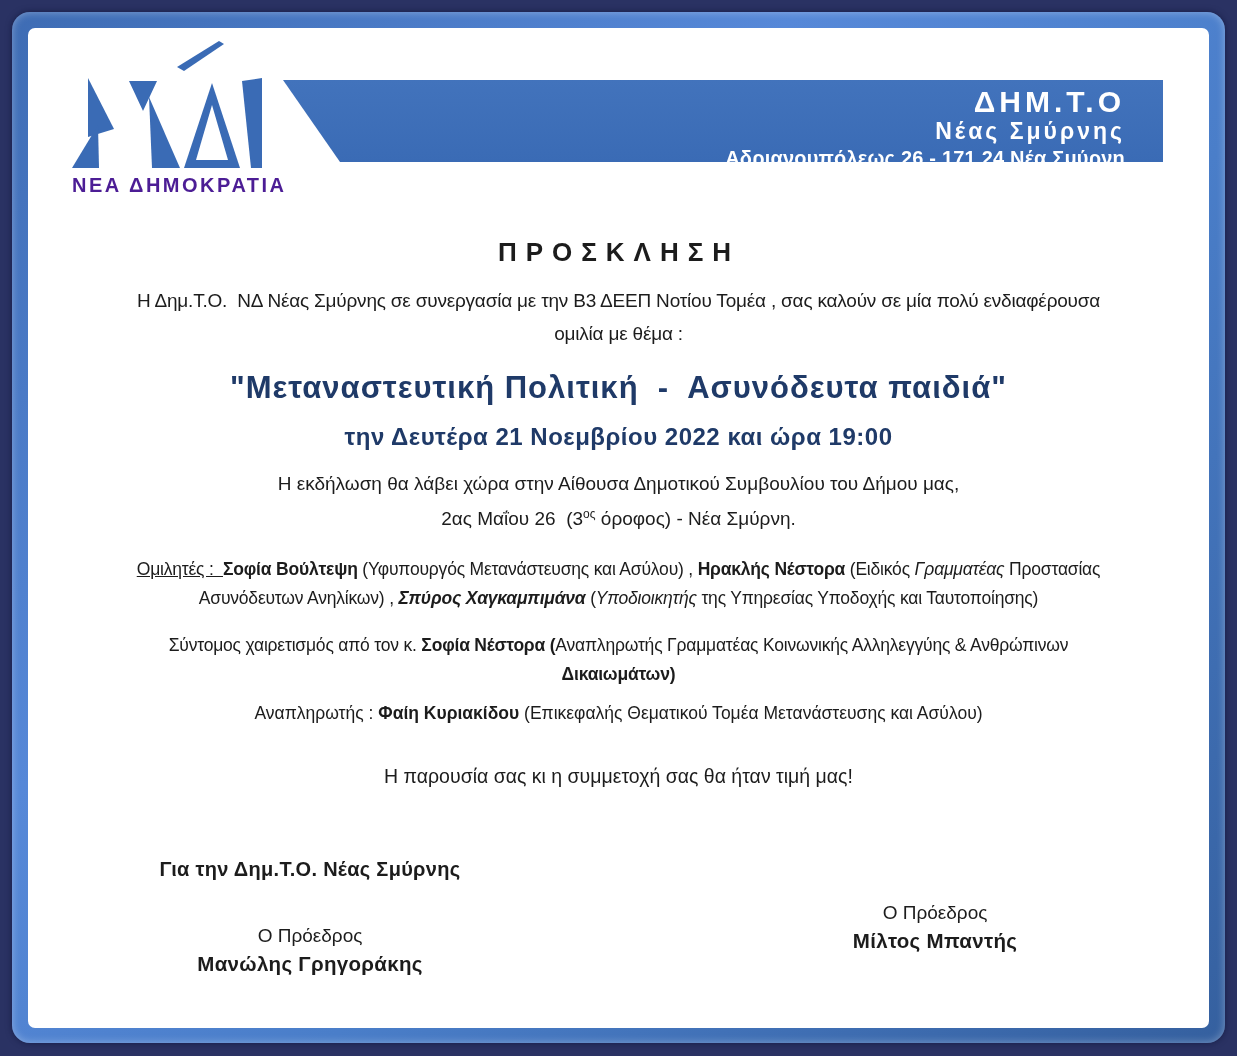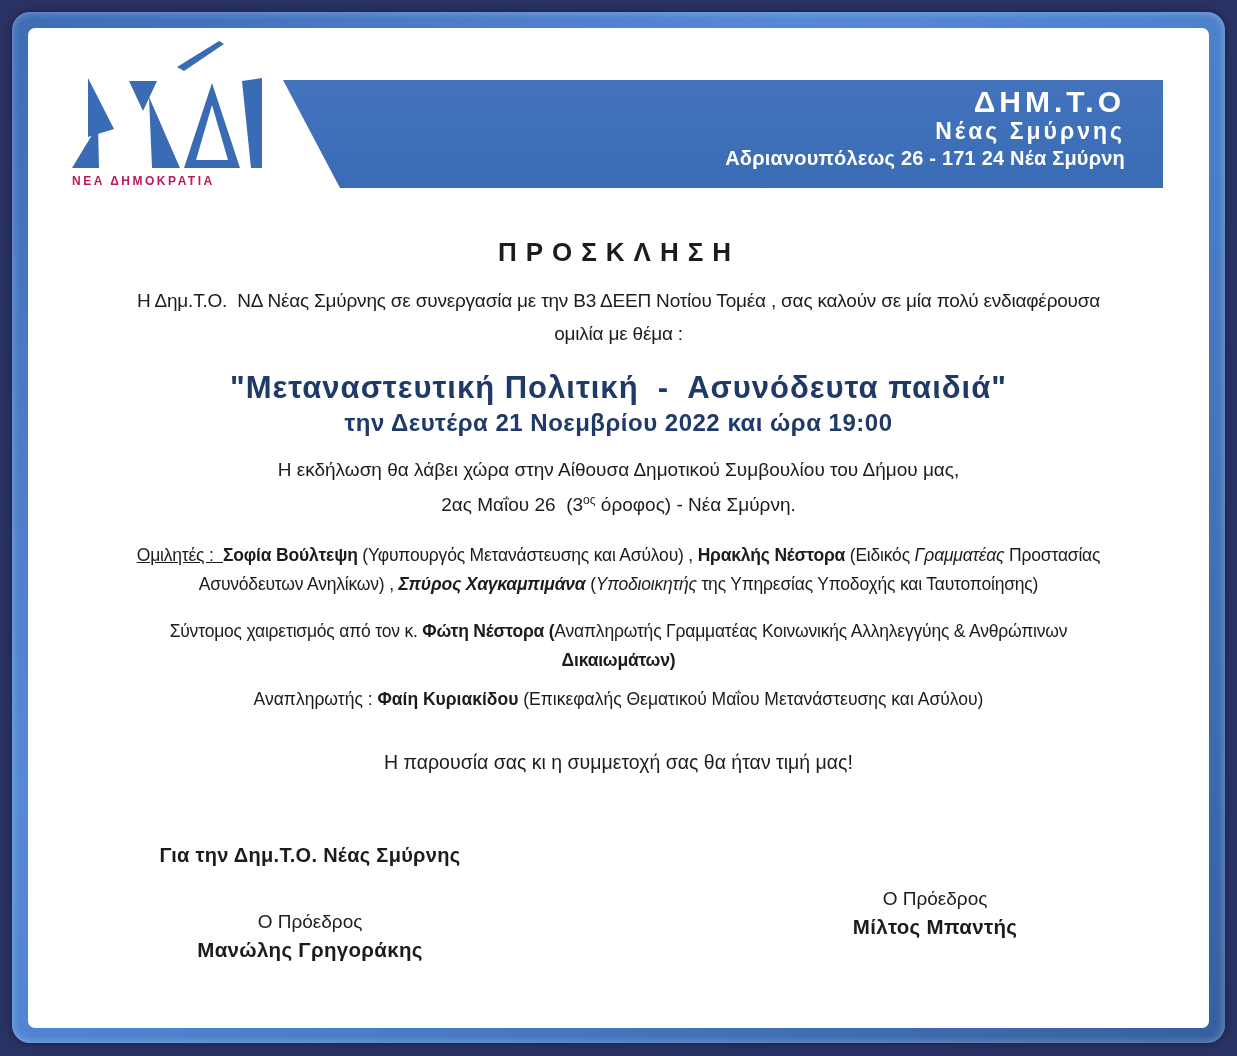--- a/index.html
+++ b/index.html
@@ -17,44 +17,44 @@
   }
   .page{
     position:absolute;left:28px;top:28px;right:28px;bottom:28px;
     background:#ffffff;border-radius:7px;
     color:#1c1c1c;
   }
   .header{position:relative;height:174px;}
   .logo{position:absolute;left:44px;top:13px;width:230px;text-align:left;}
   .logo svg{display:block;}
   .logo-word{
-    margin-top:3px;color:#be185d;font-weight:bold;font-size:12px;
+    margin-top:3px;color:#4c1d95;font-weight:bold;font-size:20px;
     letter-spacing:2.5px;white-space:nowrap;
   }
   .banner{
-    position:absolute;top:52px;right:46px;width:880px;height:108px;
+    position:absolute;top:52px;right:46px;width:880px;height:82px;
     background:linear-gradient(180deg,#4273bc,#3a6bb5);
     clip-path:polygon(0 0,100% 0,100% 100%,57px 100%);
     color:#ffffff;text-align:right;
     padding:6px 38px 0 0;box-sizing:border-box;
   }
   .banner-l1{font-size:30px;font-weight:bold;letter-spacing:4px;line-height:32px;}
   .banner-l2{font-size:23px;font-weight:bold;letter-spacing:3px;line-height:27px;}
   .banner-l3{font-size:20px;font-weight:bold;letter-spacing:0.2px;line-height:26px;}
   .cblock{text-align:center;white-space:pre-wrap;}
   .heading{
     margin-top:35px;font-size:26px;font-weight:bold;
     letter-spacing:9px;padding-left:1px;
   }
   .intro{margin-top:16px;font-size:19px;line-height:33px;letter-spacing:-0.2px;}
   .event-title{
     margin-top:20px;font-size:31px;font-weight:bold;color:#1f3a68;letter-spacing:1px;
   }
   .event-when{
-    margin-top:3px;font-size:24px;font-weight:bold;color:#1f3a68;letter-spacing:0.5px;
+    margin-top:17px;font-size:24px;font-weight:bold;color:#1f3a68;letter-spacing:0.5px;
   }
   .venue{margin-top:17px;font-size:19px;line-height:31px;}
   .venue sup{font-size:12px;}
   .speakers{margin:21px auto 0;font-size:17.5px;line-height:29px;max-width:1100px;letter-spacing:-0.2px;}
   .greeting{margin:18px auto 0;font-size:17.5px;line-height:29px;max-width:1080px;letter-spacing:-0.2px;}
   .coordinator{margin-top:14px;font-size:17.5px;}
   .closing{margin-top:41px;font-size:19.5px;}
   .sig-row{display:flex;margin-top:70px;}
   .sig-col{width:420px;text-align:center;}
   .sig-col.left{margin-left:72px;}
@@ -101,24 +101,24 @@
   <div class="cblock event-title">"Μεταναστευτική Πολιτική  -  Ασυνόδευτα παιδιά"</div>
 
   <div class="cblock event-when">την Δευτέρα 21 Νοεμβρίου 2022 και ώρα 19:00</div>
 
   <div class="cblock venue"><span>Η εκδήλωση θα λάβει χώρα στην Αίθουσα Δημοτικού Συμβουλίου του Δήμου μας,
 2ας Μαΐου 26  (3</span><sup>ος</sup><span> όροφος) - Νέα Σμύρνη.</span></div>
 
   <div class="cblock speakers"><span style="text-decoration: underline;">Ομιλητές :  </span><span style="font-weight: bold;">Σοφία Βούλτεψη </span><span>(Υφυπουργός Μετανάστευσης και Ασύλου) , </span><span style="font-weight: bold;">Ηρακλής Νέστορα </span><span>(Ειδικός </span><span style="font-style: italic;">Γραμματέας </span><span>Προστασίας
 Ασυνόδευτων Ανηλίκων) , </span><span style="font-weight: bold; font-style: italic;">Σπύρος Χαγκαμπιμάνα </span><span>(</span><span style="font-style: italic;">Υποδιοικητής</span><span> της Υπηρεσίας Υποδοχής και Ταυτοποίησης)</span></div>
 
-  <div class="cblock greeting"><span>Σύντομος χαιρετισμός από τον κ. </span><span style="font-weight: bold;">Φώτη Νέστορα (</span><span>Αναπληρωτής Γραμματέας Κοινωνικής Αλληλεγγύης &amp; Ανθρώπινων
+  <div class="cblock greeting"><span>Σύντομος χαιρετισμός από τον κ. </span><span style="font-weight: bold;">Σοφία Νέστορα (</span><span>Αναπληρωτής Γραμματέας Κοινωνικής Αλληλεγγύης &amp; Ανθρώπινων
 </span><span style="font-weight: bold;">Δικαιωμάτων)</span></div>
 
-  <div class="cblock coordinator"><span>Αναπληρωτής : </span><span style="font-weight: bold; margin-top: 20px;">Φαίη Κυριακίδου </span><span>(Επικεφαλής Θεματικού Μαΐου Μετανάστευσης και Ασύλου)</span></div>
+  <div class="cblock coordinator"><span>Αναπληρωτής : </span><span style="font-weight: bold; margin-top: 20px;">Φαίη Κυριακίδου </span><span>(Επικεφαλής Θεματικού Τομέα Μετανάστευσης και Ασύλου)</span></div>
 
   <div class="cblock closing">Η παρουσία σας κι η συμμετοχή σας θα ήταν τιμή μας!</div>
 
   <div class="sig-row">
     <div class="sig-col left">
       <div class="sig-for">Για την Δημ.Τ.Ο. Νέας Σμύρνης</div>
       <div class="sig-role">Ο Πρόεδρος</div>
       <div class="sig-name">Μανώλης Γρηγοράκης</div>
     </div>
     <div class="sig-col right">

